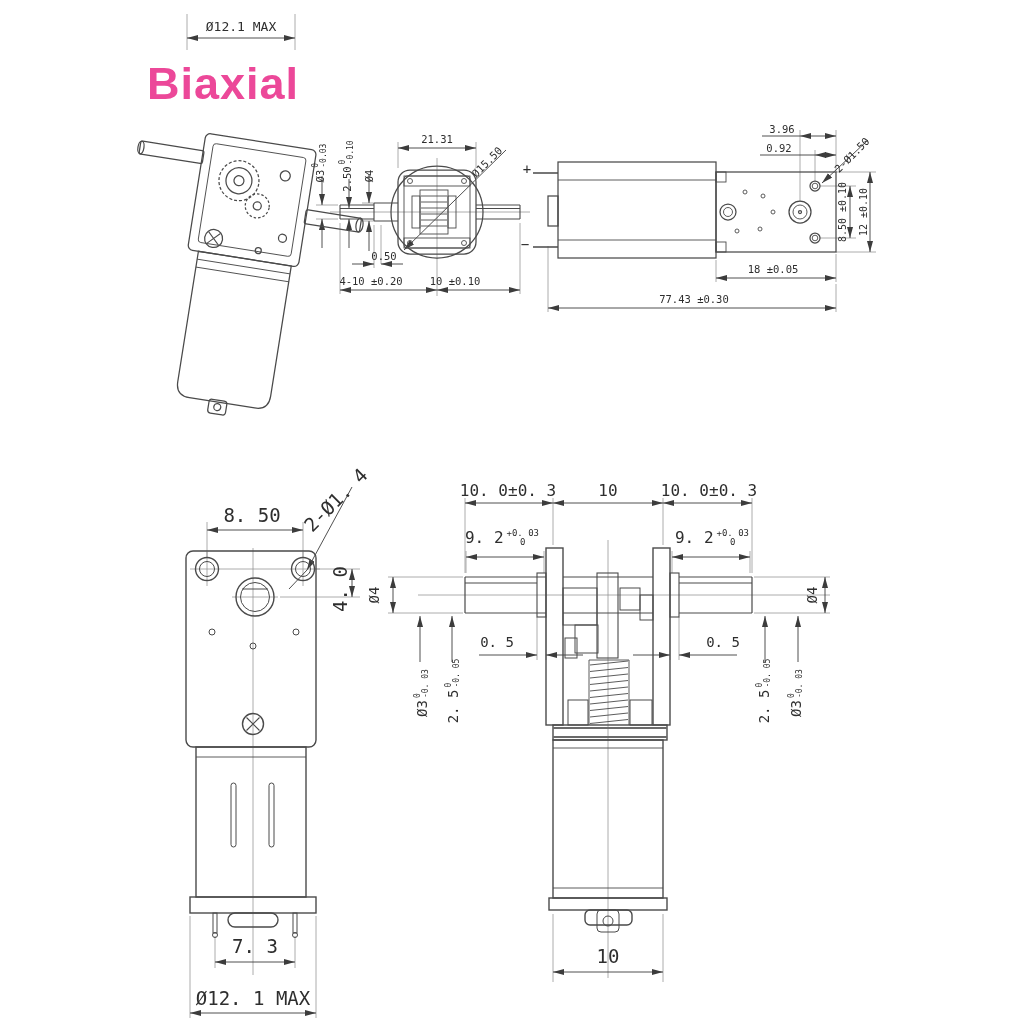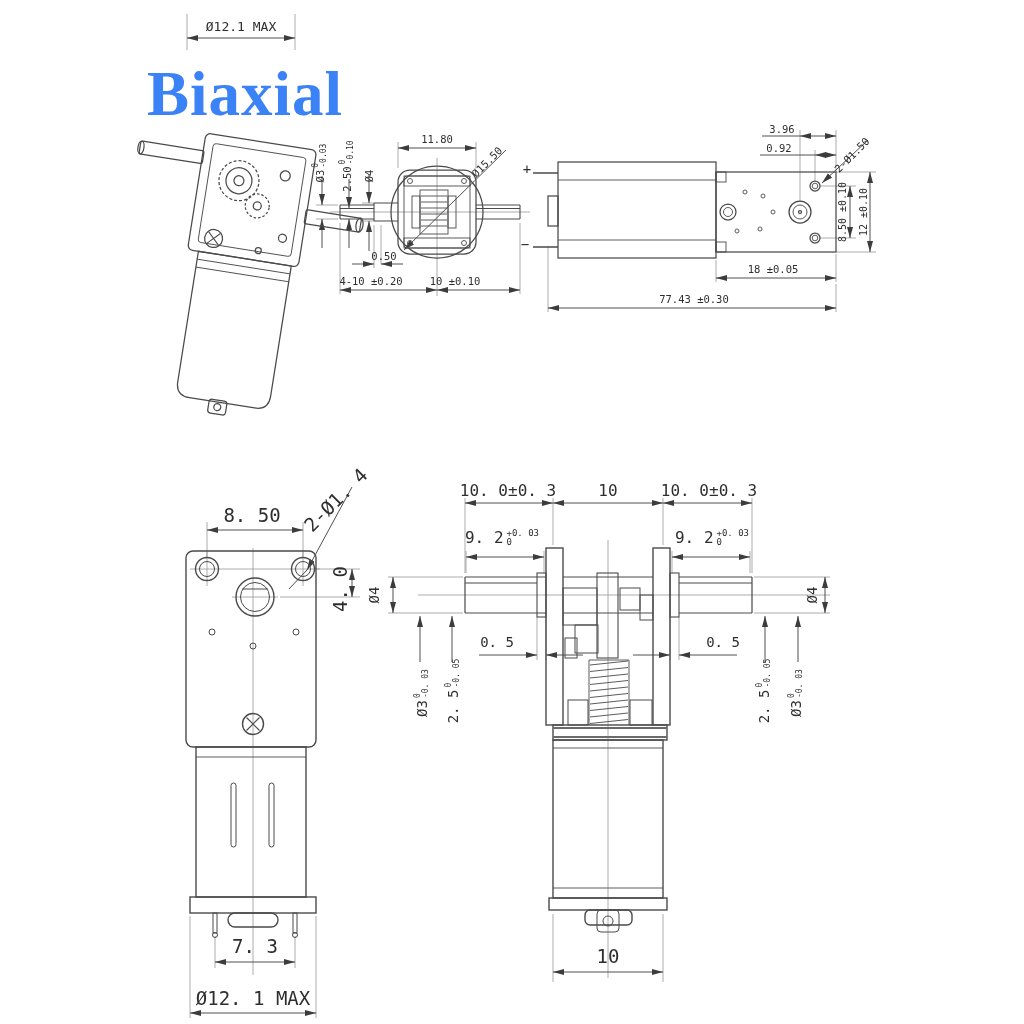--- a/index.html
+++ b/index.html
@@ -7,23 +7,23 @@
          font-family:"DejaVu Sans Mono", monospace;}
   svg{position:absolute;left:0;top:0;}
   .dim{position:absolute;transform:translate(-50%,-50%);color:#2e2e2e;white-space:nowrap;
        display:flex;align-items:center;font-size:10.5px;line-height:1;}
   .rot{transform:translate(-50%,-50%) rotate(-90deg);}
   .r45{transform:translate(-50%,-50%) rotate(-45deg);}
   .big{font-size:19px;}
   .med{font-size:16px;}
   .md2{font-size:14px;}
   .tol{display:inline-flex;flex-direction:column;line-height:1.05;font-size:8px;margin-left:2px;}
-  .tol.bt{font-size:9px;margin-left:3px;}
-  .title{position:absolute;font-family:Liberation Serif, serif;font-weight:bold;
-         font-size:63px;color:#3b82f6;letter-spacing:1px;}
+  .tol.bt{font-size:9px;margin-left:3px;align-items:center;}
+  .title{position:absolute;font-family:Liberation Sans, sans-serif;font-weight:bold;
+         font-size:45px;color:#ec4899;letter-spacing:1px;}
   .sign{position:absolute;transform:translate(-50%,-50%);font-size:14px;color:#2e2e2e;}
 </style>
 </head>
 <body>
 <div id="stage">
 
 <svg width="1024" height="1024" viewBox="0 0 1024 1024">
   <defs>
     <marker id="ar" markerUnits="userSpaceOnUse" markerWidth="13" markerHeight="8" refX="11" refY="3" orient="auto-start-reverse">
       <path d="M0 0 L11 3 L0 6 Z" fill="#3c3c3c"></path>
@@ -239,21 +239,21 @@
     <path d="M465,577 H546 M465,613 H546 M465,577 V613 M465,583 H537" stroke-width="1.2"></path>
     <rect x="537" y="573" width="9" height="44" stroke-width="1.1"></rect>
     <path d="M679,577 H752 M679,613 H752 M752,577 V613 M679,583 H752" stroke-width="1.2"></path>
     <rect x="670" y="573" width="9" height="44" stroke-width="1.1"></rect>
   </g>
 </svg>
 
 <div class="dim" style="left:241px;top:26px;font-size:13px">Ø12.1 MAX</div>
 <div class="title" style="left:147px;top:58px">Biaxial</div>
 
-<div class="dim" style="left:437px;top:139px">11.80</div>
+<div class="dim" style="left:437px;top:139px">21.31</div>
 <div class="dim r45" style="left:487px;top:162px">Ø15.50</div>
 <div class="dim rot" style="left:320px;top:163px">
   <span>Ø3</span>
   <span class="tol">
         <span>0</span>
         <span>-0.03</span>
       </span>
 </div>
 <div class="dim rot" style="left:347px;top:166px">
   <span>2.50</span>

